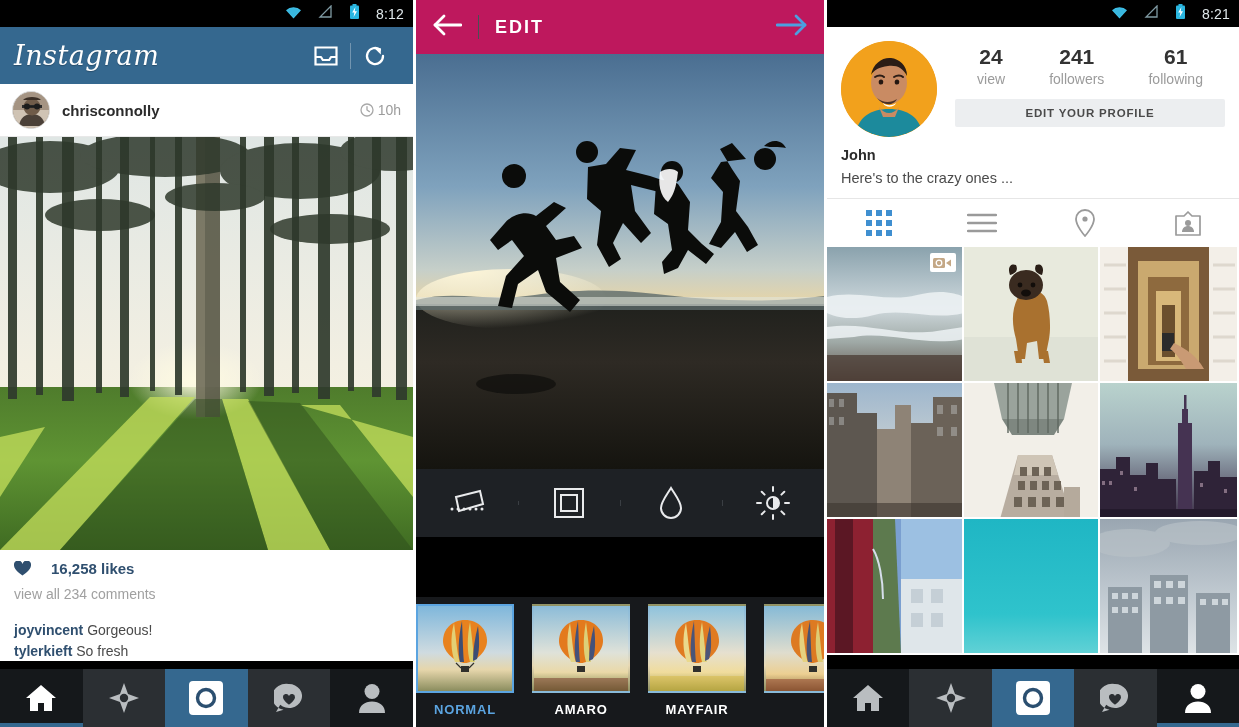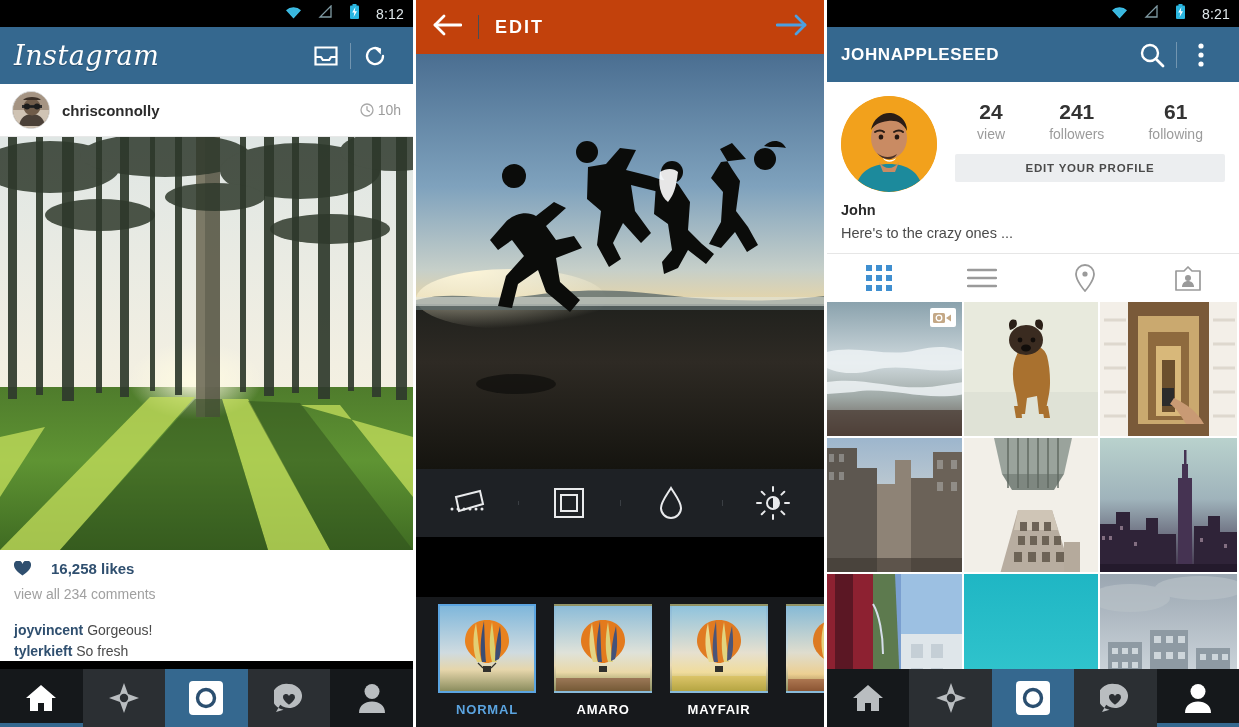--- a/index.html
+++ b/index.html
@@ -59,30 +59,30 @@
   
   .tabbar { position:absolute; left:0; bottom:0; width:100%; height:58px; display:flex; }
   .tab { flex:1; display:flex; align-items:center; justify-content:center; background:#2b2f33; }
   .tab.first { background:#15181b; }
   .tab.last  { background:#15181b; }
   .tab.active{ background:#35688f; }
   .tab-ind { position:absolute; left:0; bottom:0; width:20%; height:4px; background:#35688f; }
   .tab-ind.r3 { left:80%; }
 
   
-  .edithdr { height:54px; background:#c2410c; display:flex; align-items:center; padding:15px 16px; }
+  .edithdr { height:54px; background:#be185d; display:flex; align-items:center; padding:15px 16px; }
   .edithdr .divv { width:1px; height:24px; background:#4a4e54; margin:0 16px; }
   .edittitle { color:#fff; font-size:18px; font-weight:bold; letter-spacing:2px; }
   .editnext { margin-left:auto; }
   .edit-photo { width:408px; height:415px; position:relative; overflow:hidden; background:#0a0a0a; }
   .toolbar { height:68px; background:#1e2125; display:flex; align-items:center; }
   .tool { flex:1; display:flex; align-items:center; justify-content:center; position:relative; }
   .tool + .tool::before { content:""; position:absolute; left:0; top:14px; bottom:14px; width:1px; background:#3a3e43; }
   .filmstrip { position:absolute; left:0; bottom:0; width:100%; height:130px; background:#17191c; padding-top:7px; }
-  .filters { display:flex; gap:18px; padding-left:22px; }
+  .filters { display:flex; gap:18px; }
   .filt { width:98px; flex:none; }
   .filt-thumb {
     width:98px; height:89px; position:relative; overflow:hidden;
     background:linear-gradient(#87b9d8 0%,#c9d9df 48%,#e8d9b4 70%,#8f9061 100%);
     border:2px solid transparent;
   }
   .filt.sel .filt-thumb { border:2px solid #5ba4e0; box-shadow:inset 0 0 0 2px #1d2125; }
   .filt-name { text-align:center; font-size:13px; font-weight:bold; letter-spacing:.8px; color:#fff; margin-top:9px; }
   .filt.sel .filt-name { color:#5ba4e0; }
 
@@ -540,39 +540,20 @@
       <span class="sb-ico">
         <svg width="11" height="16" viewBox="0 0 11 16">
             <rect x="1" y="1.5" width="9" height="13.5" rx="1" fill="#2ab6e0"></rect>
             <rect x="3.5" y="0" width="4" height="2" fill="#2ab6e0"></rect>
             <path d="M6.4 3 3.2 8.6h2.2L4.6 13 8 7.2H5.7z" fill="#fff"></path>
           </svg>
       </span>
       <span class="sb-time">8:21</span>
     </div>
 
-    <div class="profhdr">
-      <span class="profname">JOHNAPPLESEED</span>
-      <span class="prof-actions">
-        <span class="hdr-btn">
-          <svg width="26" height="26" viewBox="0 0 26 26">
-              <circle cx="11" cy="11" r="8" fill="none" stroke="#fff" stroke-width="2.4"></circle>
-              <path d="M17 17l7 7" stroke="#fff" stroke-width="2.8" stroke-linecap="round"></path>
-            </svg>
-        </span>
-        <span class="hdr-div"></span>
-        <span class="hdr-btn">
-          <svg width="6" height="24" viewBox="0 0 6 24">
-              <circle cx="3" cy="3" r="2.6" fill="#fff"></circle>
-              <circle cx="3" cy="12" r="2.6" fill="#fff"></circle>
-              <circle cx="3" cy="21" r="2.6" fill="#fff"></circle>
-            </svg>
-        </span>
-      </span>
-    </div>
 
     <div class="profbody">
       <div class="profrow">
         <div class="avatar-lg">
           <svg width="96" height="96" viewBox="0 0 96 96">
             <defs>
                 <clipPath id="c2">
                   <circle cx="48" cy="48" r="48"></circle>
                 </clipPath>
               </defs>

